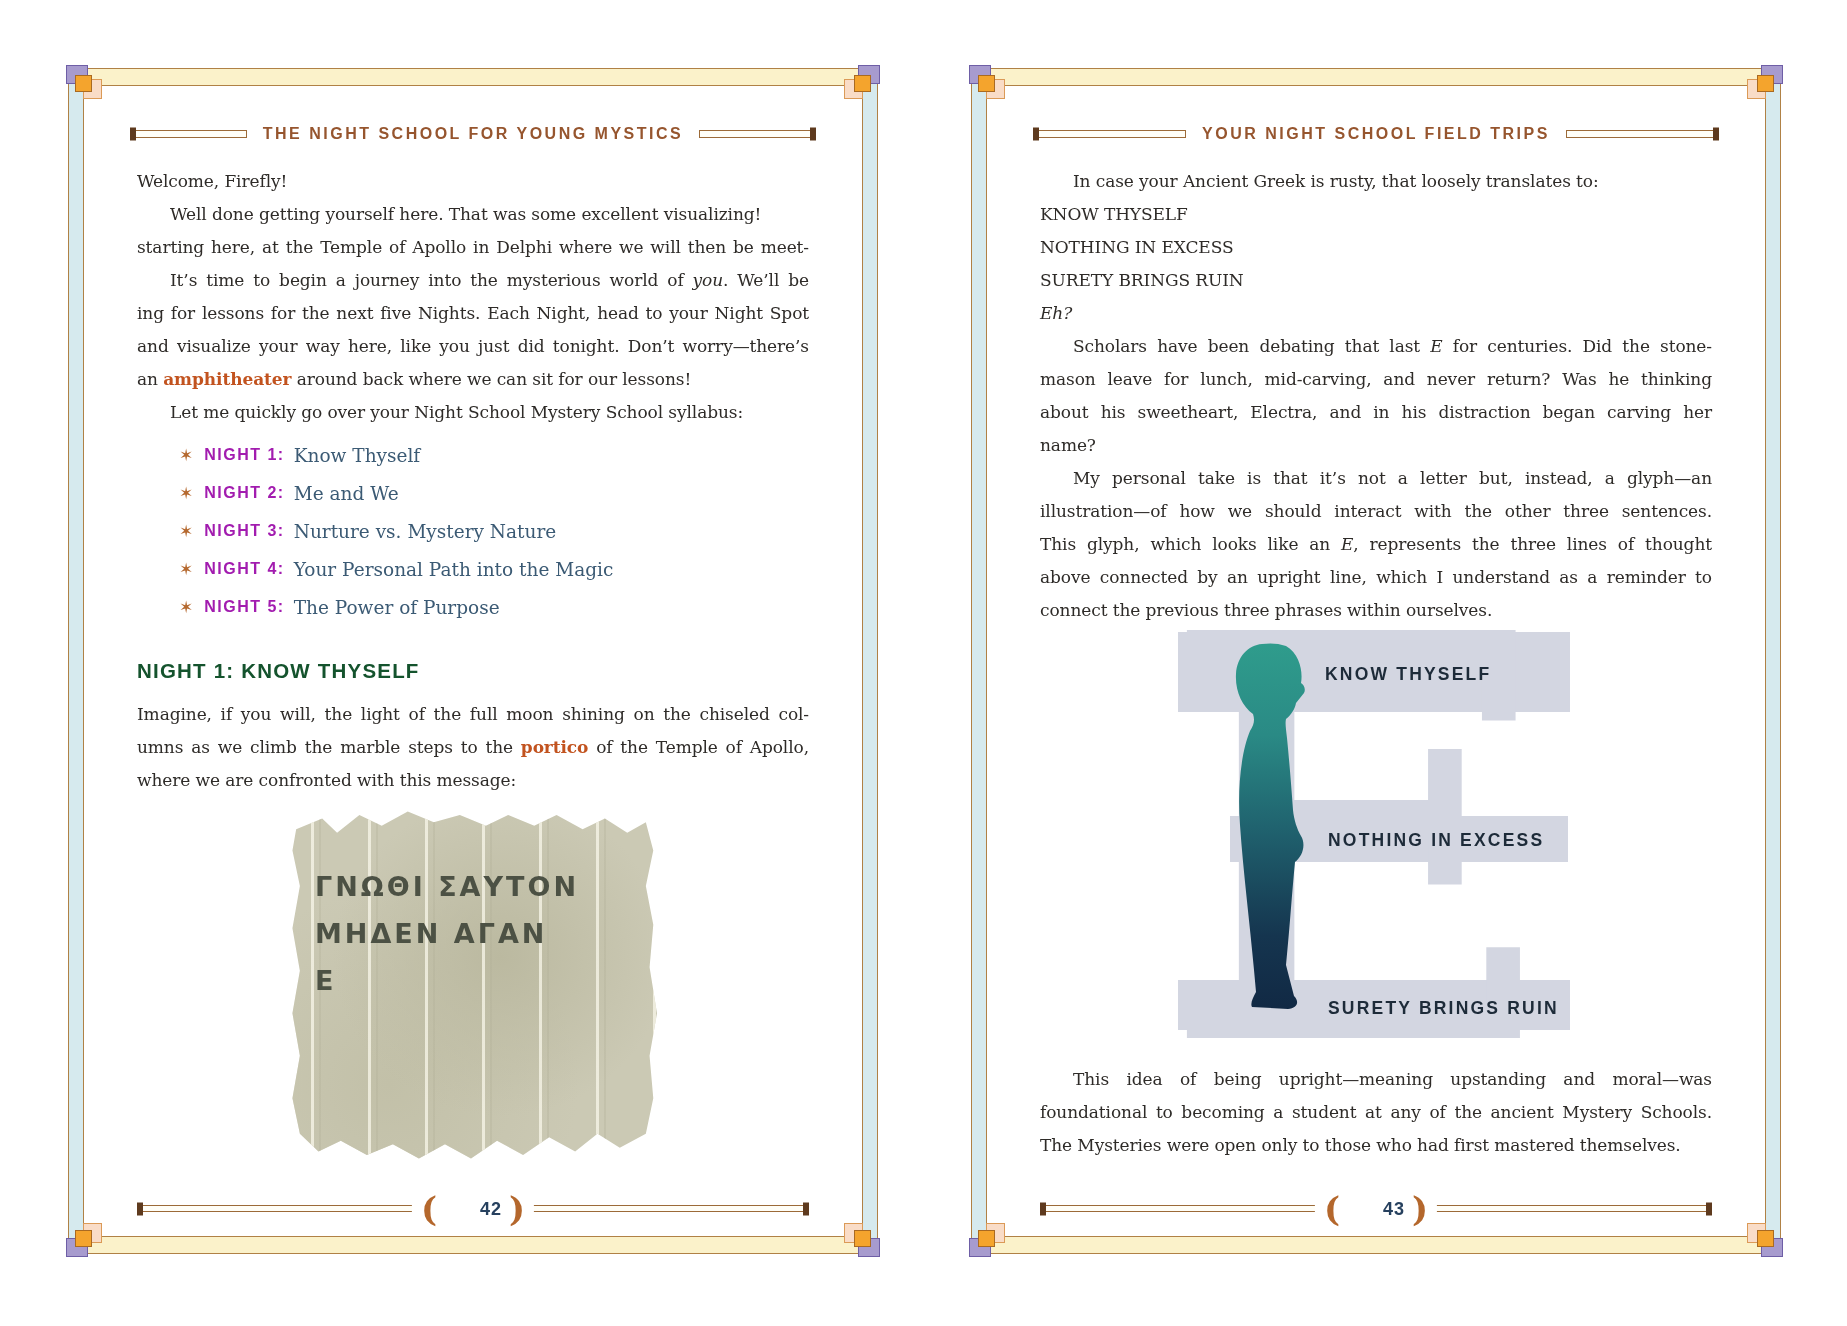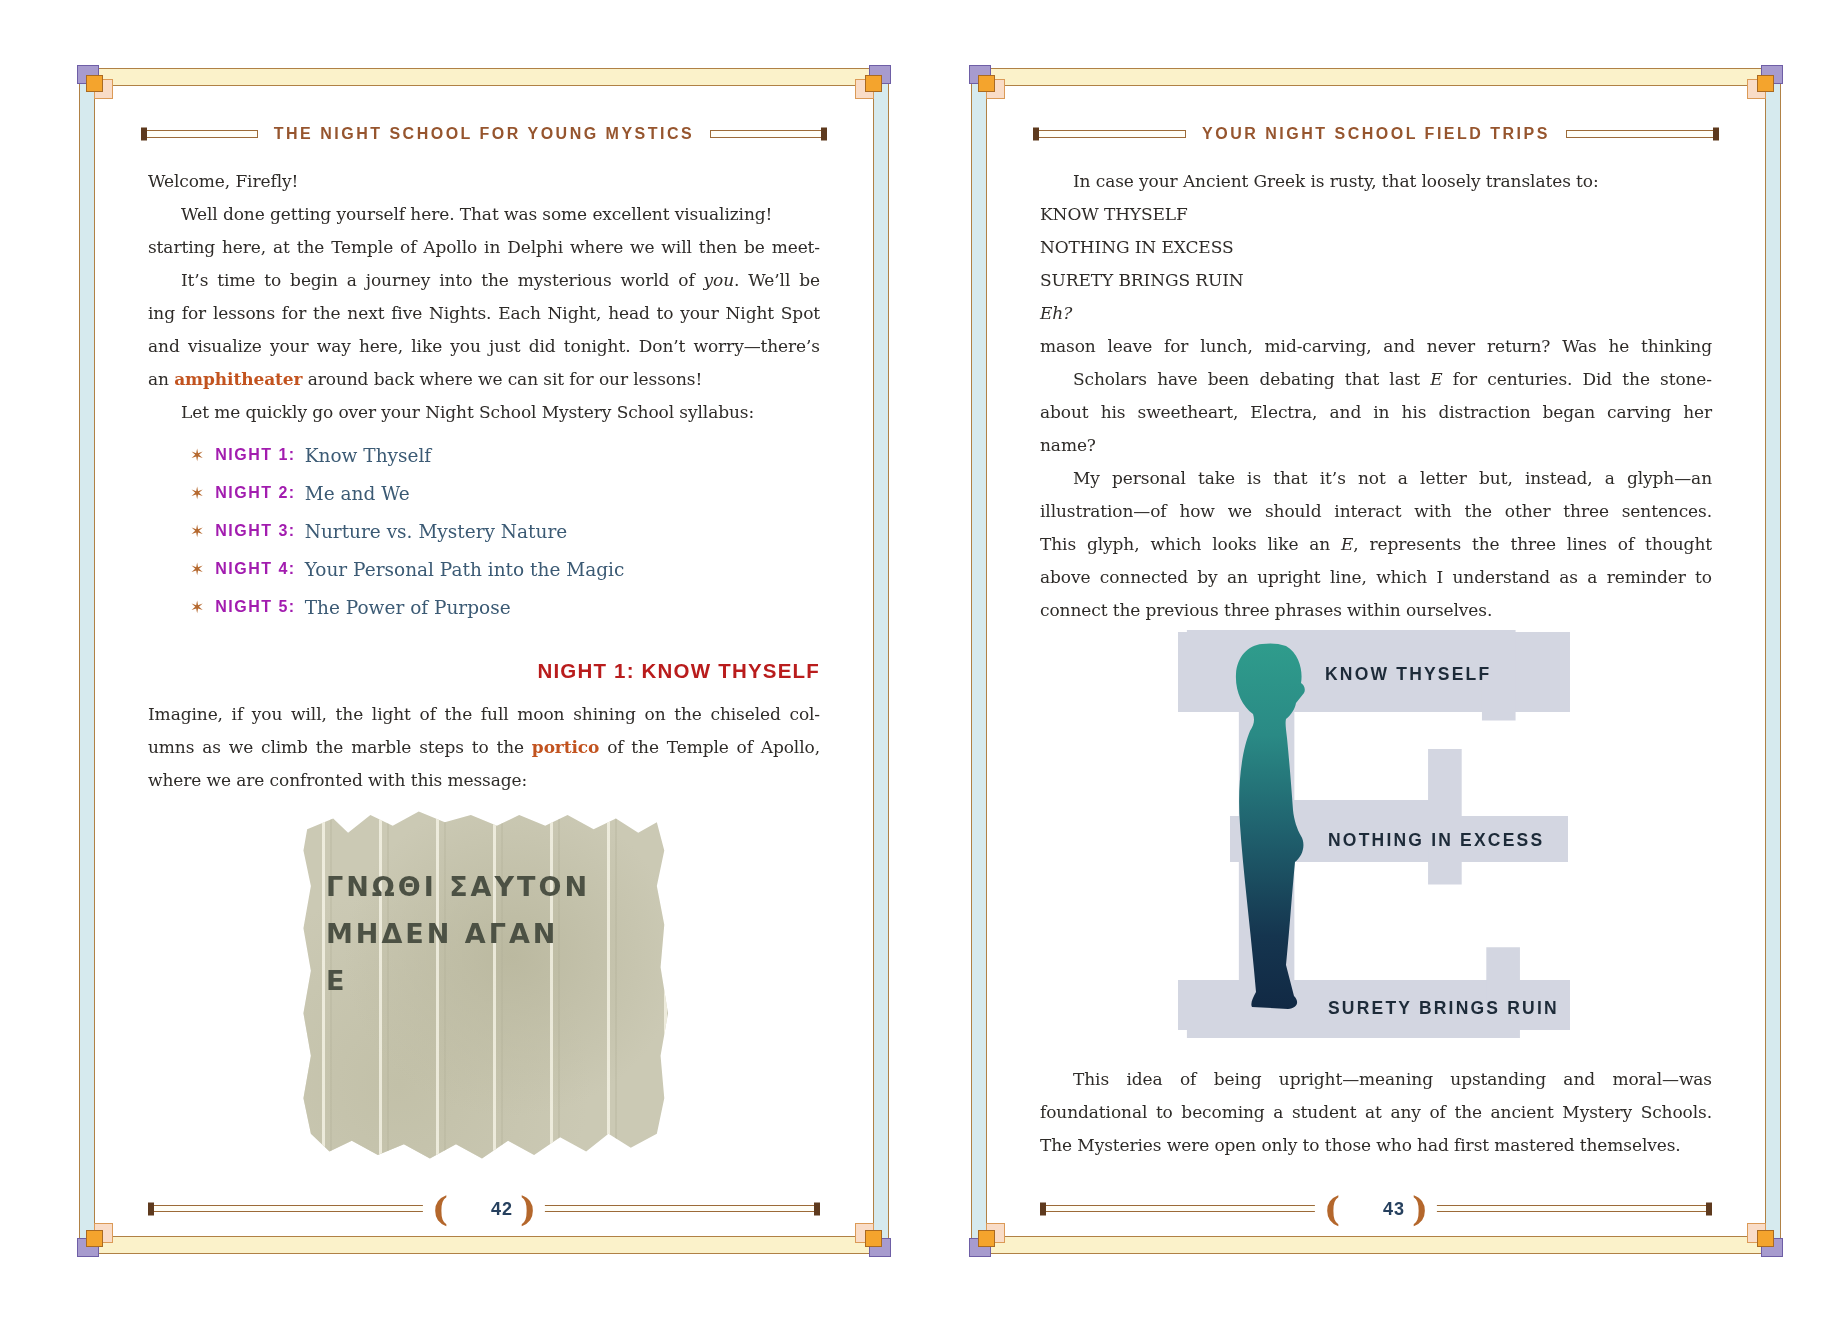--- a/index.html
+++ b/index.html
@@ -1,19 +1,19 @@
 <!DOCTYPE html>
 <html><head>
 <meta charset="utf-8">
 <style>
   html,body{margin:0;padding:0;background:#ffffff;}
   #canvas{position:relative;width:1847px;height:1326px;background:#ffffff;overflow:hidden;}
 
   .page{position:absolute;top:68px;width:810px;height:1186px;background:#fff;}
-  #page-left{left:79px;}
+  #page-left{left:68px;}
   #page-right{left:971px;}
 
   
   .band{position:absolute;box-sizing:border-box;border:1.5px solid #b08145;z-index:1;}
   .band-top{left:11px;right:11px;top:0;height:18px;background:#fbf2ca;}
   .band-bottom{left:11px;right:11px;bottom:0;height:18px;background:#fbf2ca;}
   .band-left{top:11px;bottom:11px;left:0;width:16px;background:#d6eaee;}
   .band-right{top:11px;bottom:11px;right:0;width:16px;background:#d6eaee;}
 
   
@@ -46,21 +46,21 @@
 
   
   #lp-list{top:368px;}
   .sy-item{height:38px;display:flex;align-items:center;padding-left:42px;}
   .star{color:#b5692f;font-size:17px;margin-right:11px;line-height:1;}
   .sy-label{font-family:"Liberation Sans",sans-serif;font-weight:bold;font-size:16px;letter-spacing:1.5px;color:#a21caf;margin-right:9px;white-space:nowrap;}
   .sy-title{font-family:"DejaVu Serif",serif;font-size:18.5px;color:#3b5a74;white-space:nowrap;}
 
   #lp-para1{top:97px;}
   #lp-head{top:591px;}
-  .sec-head{font-family:"Liberation Sans",sans-serif;font-weight:bold;font-size:20.5px;letter-spacing:1.2px;color:#b91c1c;text-align:right;}
+  .sec-head{font-family:"Liberation Sans",sans-serif;font-weight:bold;font-size:20.5px;letter-spacing:1.2px;color:#14532d;text-align:left;}
   #lp-para2{top:630px;}
 
   
   .tablet{position:absolute;left:217px;top:740px;width:372px;height:354px;z-index:2;
     background:
       repeating-linear-gradient(90deg, rgba(247,245,230,0) 0 26px, rgba(249,247,234,.75) 26px 29px, rgba(247,245,230,0) 29px 34px, rgba(176,174,150,.30) 34px 36px, rgba(247,245,230,0) 36px 57px),
       radial-gradient(ellipse at 58% 42%, #bbb9a0 0%, rgba(187,185,160,0) 55%),
       radial-gradient(ellipse at 28% 78%, #c2c0a8 0%, rgba(194,192,168,0) 50%),
       #cbc9b4;
     clip-path:polygon(3% 6%,10% 3%,14% 7%,20% 2%,26% 5%,33% 1%,40% 4%,47% 2%,54% 5%,60% 2%,67% 5%,73% 2%,80% 6%,86% 3%,92% 7%,97% 4%,99% 12%,97% 22%,99% 33%,98% 45%,100% 58%,98% 70%,99% 82%,97% 92%,90% 96%,84% 92%,78% 97%,71% 93%,64% 98%,57% 94%,50% 99%,43% 95%,36% 99%,29% 95%,22% 98%,15% 94%,9% 97%,4% 92%,2% 82%,4% 70%,2% 58%,4% 46%,2% 34%,4% 22%,2% 12%);}
@@ -230,22 +230,22 @@
         </div>
     </div>
 
     <div class="content">
       <div class="pblock" id="rp-para1">
           <div class="line ind last"><span>In case your Ancient Greek is rusty, that loosely translates to:</span></div>
           <div class="line last"><span>KNOW THYSELF</span></div>
           <div class="line last"><span>NOTHING IN EXCESS</span></div>
           <div class="line last"><span>SURETY BRINGS RUIN</span></div>
           <div class="line last"><span class="em">Eh?</span></div>
+          <div class="line ind"><span>Scholars have been debating that last </span><span class="em">E</span><span> for centuries. Did the stone-</span></div>
           <div class="line"><span>mason leave for lunch, mid-carving, and never return? Was he thinking</span></div>
-          <div class="line ind"><span>Scholars have been debating that last </span><span class="em">E</span><span> for centuries. Did the stone-</span></div>
           <div class="line"><span>about his sweetheart, Electra, and in his distraction began carving her</span></div>
           <div class="line last"><span>name?</span></div>
           <div class="line ind"><span>My personal take is that it’s not a letter but, instead, a glyph—an</span></div>
           <div class="line"><span>illustration—of how we should interact with the other three sentences.</span></div>
           <div class="line"><span>This glyph, which looks like an </span><span class="em">E</span><span>, represents the three lines of thought</span></div>
           <div class="line"><span>above connected by an upright line, which I understand as a reminder to</span></div>
           <div class="line last"><span>connect the previous three phrases within ourselves.</span></div>
         </div>
       <div class="pblock" id="rp-para2">
           <div class="line ind"><span>This idea of being upright—meaning upstanding and moral—was</span></div>

